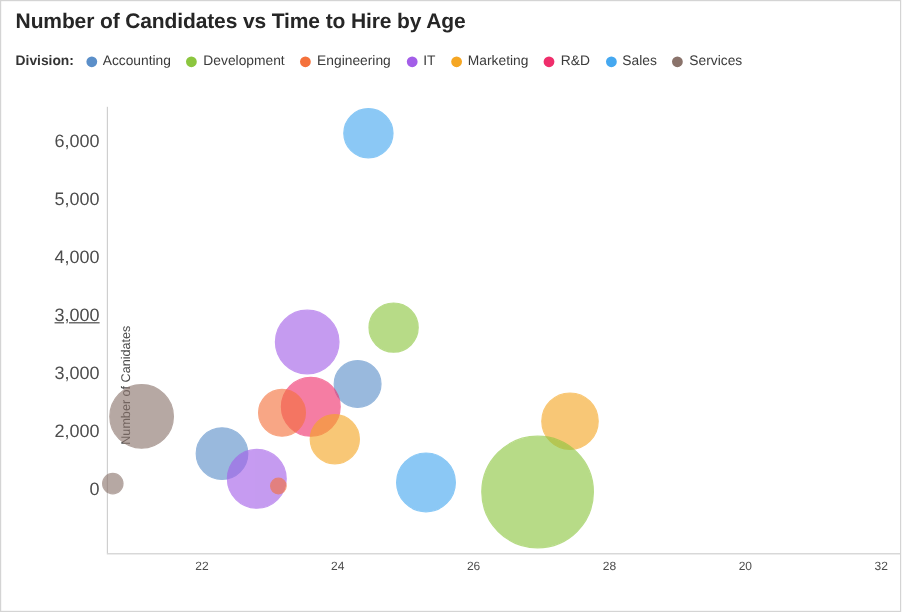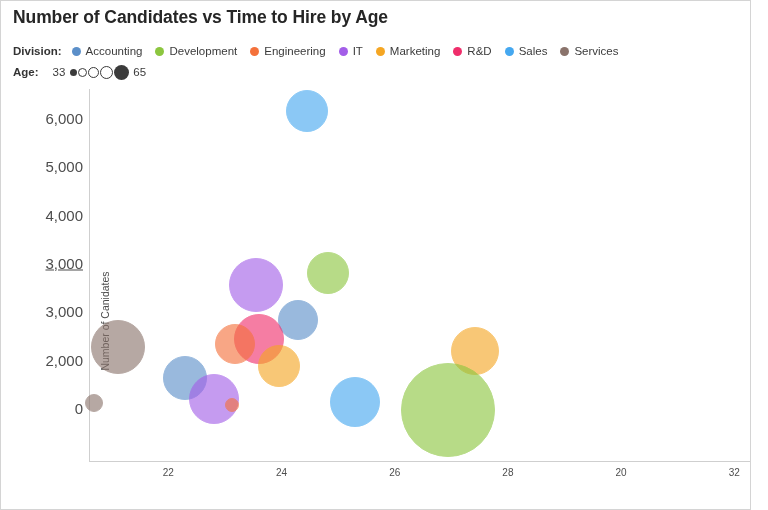--- a/index.html
+++ b/index.html
@@ -208,32 +208,20 @@
     <span class="legend-entry">
       <span class="legend-swatch" style="background: rgb(69, 168, 240);"></span>
       <span class="legend-label">Sales</span>
     </span>
     <span class="legend-entry">
       <span class="legend-swatch" style="background: rgb(138, 115, 107);"></span>
       <span class="legend-label">Services</span>
     </span>
   </div>
 
-  <div id="size-legend">
-    <span class="legend-caption">Age:</span>
-    <span class="size-min">33</span>
-    <span class="size-ramp" id="size-ramp">
-        <span class="size-dot filled" style="width: 7px; height: 7px;"></span>
-        <span class="size-dot hollow" style="width: 9px; height: 9px;"></span>
-        <span class="size-dot hollow" style="width: 11px; height: 11px;"></span>
-        <span class="size-dot hollow" style="width: 13px; height: 13px;"></span>
-        <span class="size-dot filled" style="width: 15px; height: 15px;"></span>
-      </span>
-    <span class="size-max">65</span>
-  </div>
 
   <div id="plot-wrap">
     <div class="axis-line" id="y-axis-line"></div>
     <div class="axis-line" id="x-axis-line"></div>
 
     <div id="y-tick-labels">
         <div class="y-tick-label" style="top: 406.857px;">0</div>
         <div class="y-tick-label" style="top: 358.545px;">2,000</div>
         <div class="y-tick-label" style="top: 310.234px;">3,000</div>
         <div class="y-tick-label" style="top: 261.922px; text-decoration: underline;">3,000</div>

